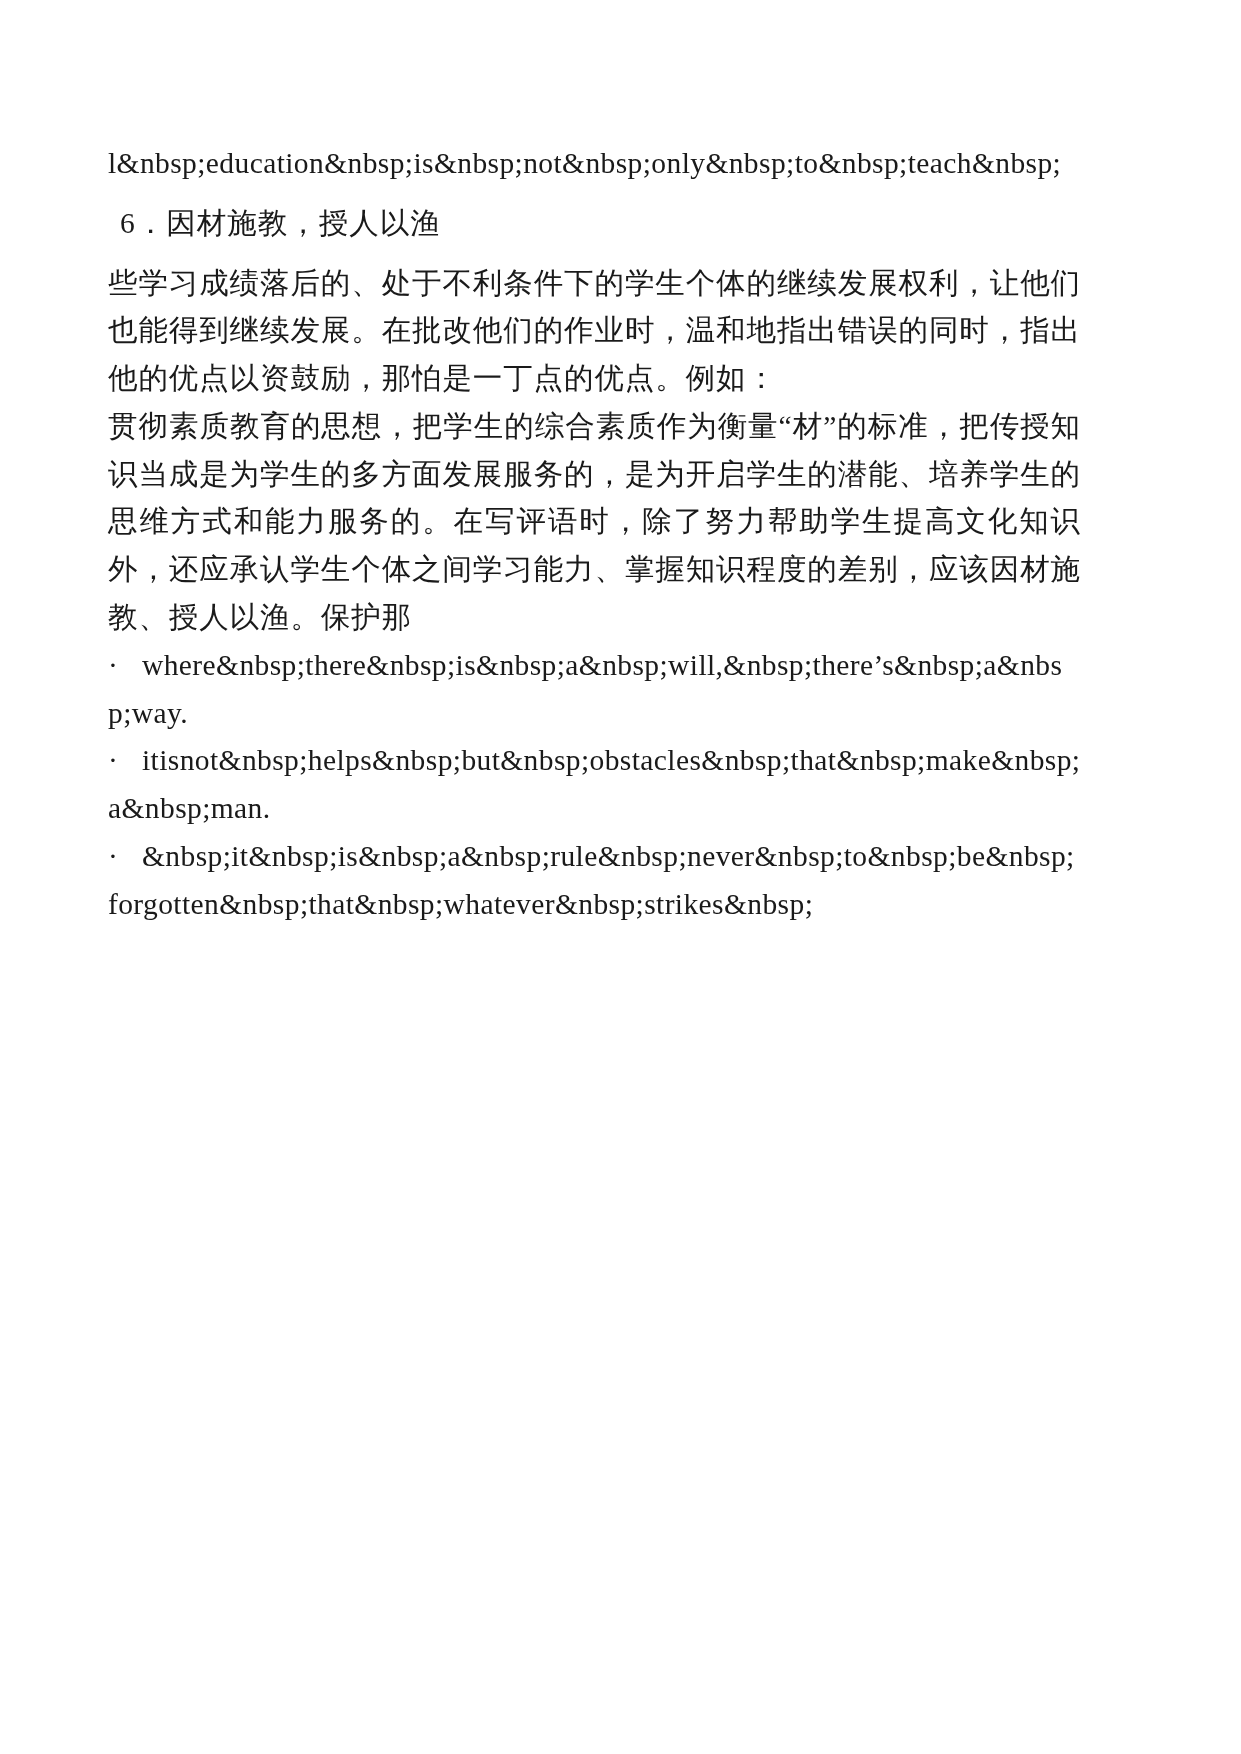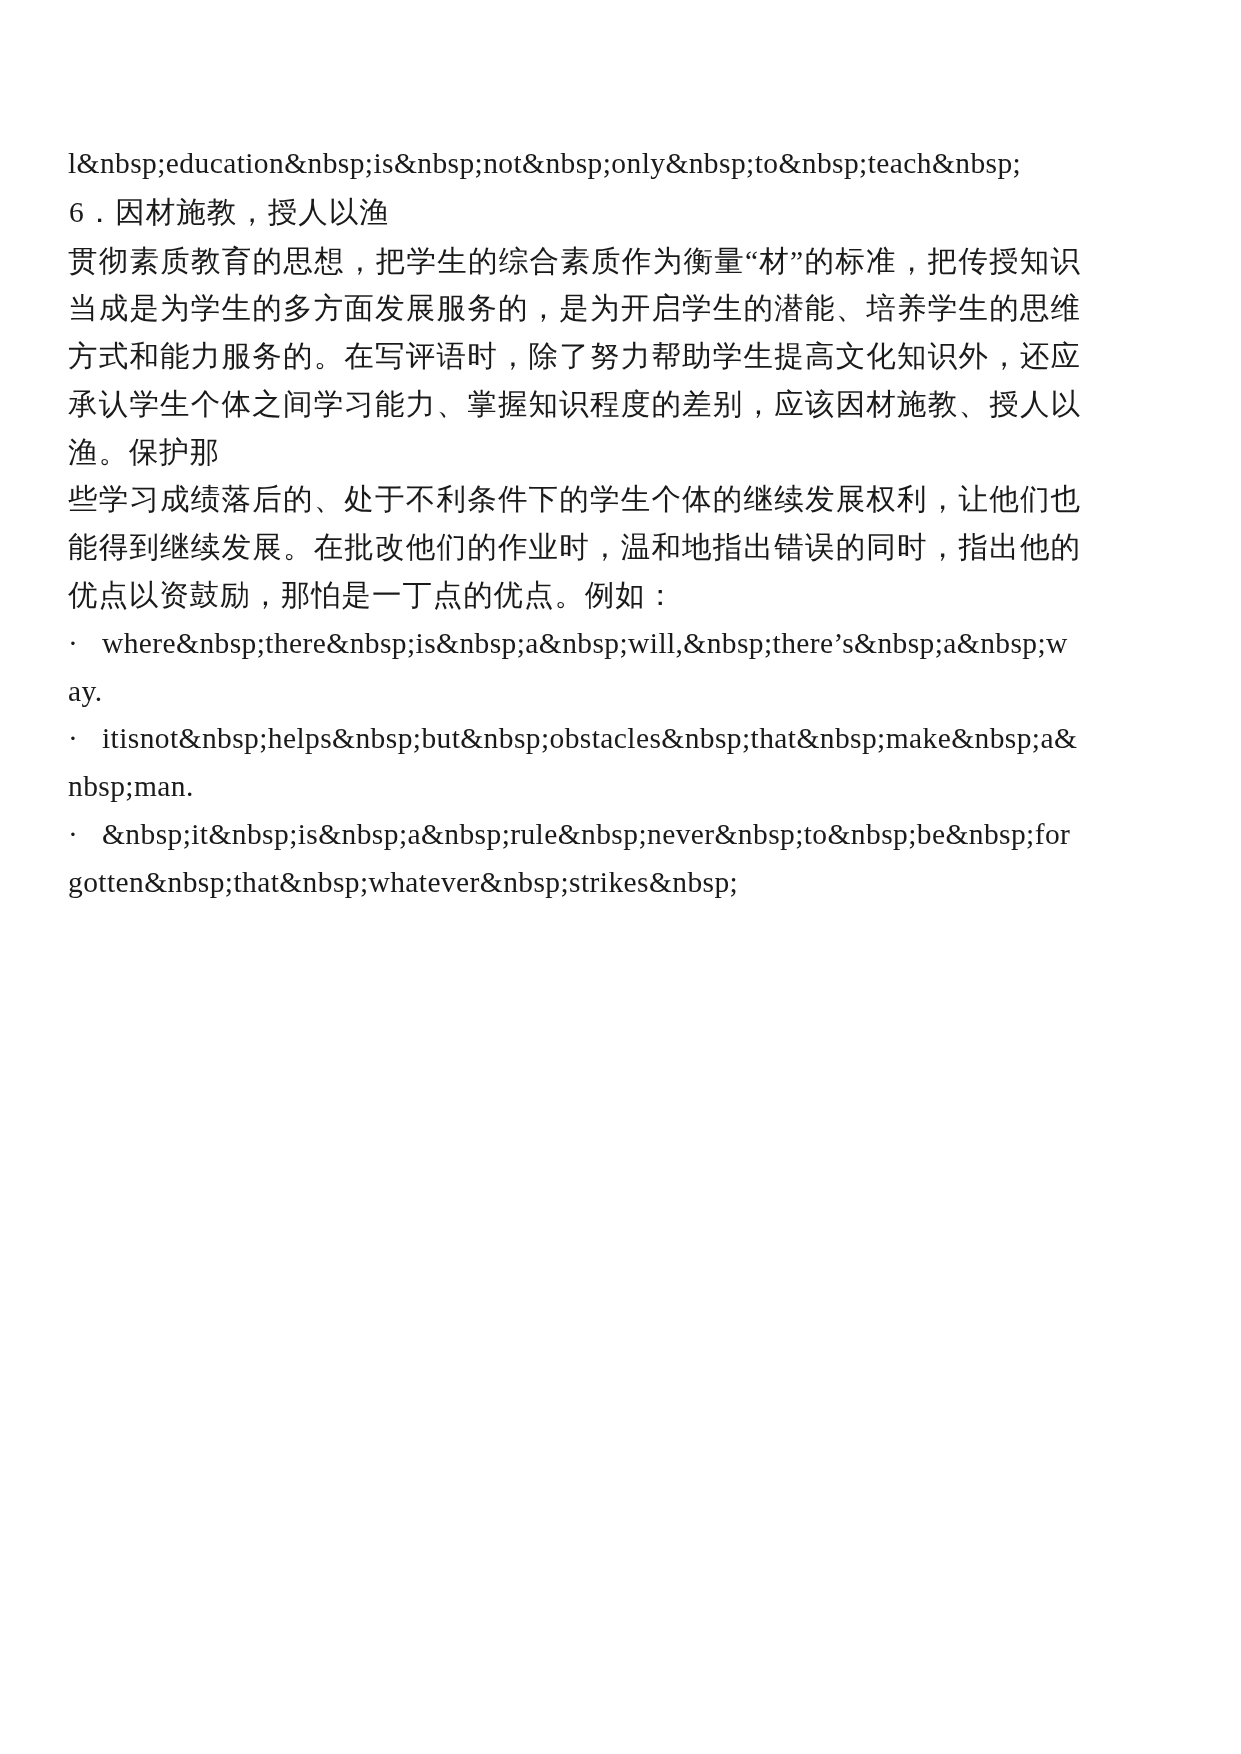--- a/index.html
+++ b/index.html
@@ -11,41 +11,41 @@
     width: 1241px;
     height: 1754px;
     font-family: "Liberation Serif", serif;
     color: #1a1a1a;
   }
   .page {
     position: relative;
     width: 1241px;
     height: 1754px;
     box-sizing: border-box;
-    padding: 140px 160px 90px 68px;
+    padding: 140px 160px 90px 108px;
     background: #ffffff;
   }
   .doc-body {
     font-size: 29.5px;
     line-height: 1.62;
     letter-spacing: 0.4px;
     text-align: justify;
     text-justify: inter-ideograph;
   }
   .para {
     margin: 0;
     text-indent: 0;
     word-break: break-all;
   }
   .para.cn {
     letter-spacing: 0.9px;
     word-break: break-all;
   }
   .heading {
-    margin: 1px;
+    margin: 12px;
     font-size: 29.5px;
     font-weight: normal;
     line-height: 1.62;
     letter-spacing: 1px;
   }
   .bullet {
     margin: 0;
     word-break: break-all;
   }
   .bullet .dot {
@@ -62,23 +62,23 @@
 
 <div class="page">
   <div class="doc-body">
 
     <p class="para">l&amp;nbsp;education&amp;nbsp;is&amp;nbsp;not&amp;nbsp;only&amp;nbsp;to&amp;nbsp;teach&amp;nbsp;</p>
 
 
 
     <p class="heading">6．因材施教，授人以渔</p>
 
+    <p class="para cn">些学习成绩落后的、处于不利条件下的学生个体的继续发展权利，让他们也能得到继续发展。在批改他们的作业时，温和地指出错误的同时，指出他的优点以资鼓励，那怕是一丁点的优点。例如：</p>
+
     <p class="para cn">贯彻素质教育的思想，把学生的综合素质作为衡量“材”的标准，把传授知识当成是为学生的多方面发展服务的，是为开启学生的潜能、培养学生的思维方式和能力服务的。在写评语时，除了努力帮助学生提高文化知识外，还应承认学生个体之间学习能力、掌握知识程度的差别，应该因材施教、授人以渔。保护那</p>
-
-    <p class="para cn">些学习成绩落后的、处于不利条件下的学生个体的继续发展权利，让他们也能得到继续发展。在批改他们的作业时，温和地指出错误的同时，指出他的优点以资鼓励，那怕是一丁点的优点。例如：</p>
 
     <p class="bullet">
       <span class="dot">·</span><span class="bullet-body">where&amp;nbsp;there&amp;nbsp;is&amp;nbsp;a&amp;nbsp;will,&amp;nbsp;there’s&amp;nbsp;a&amp;nbsp;way.</span>
     </p>
 
     <p class="bullet">
       <span class="dot">·</span><span class="bullet-body">itisnot&amp;nbsp;helps&amp;nbsp;but&amp;nbsp;obstacles&amp;nbsp;that&amp;nbsp;make&amp;nbsp;a&amp;nbsp;man.</span>
     </p>
 
     <p class="bullet">

